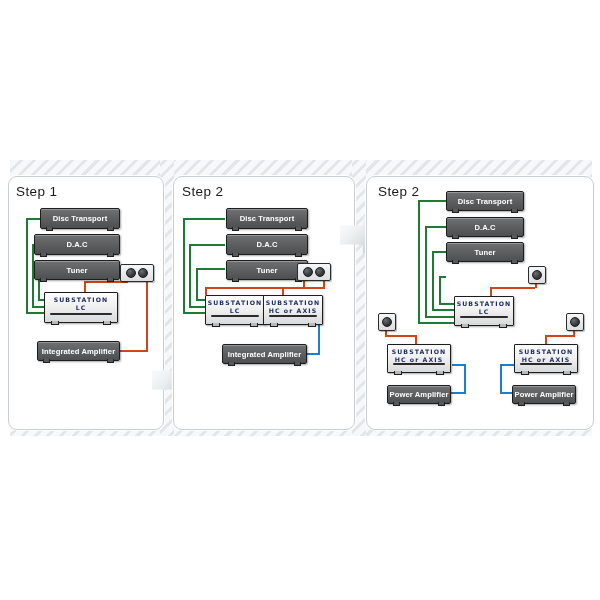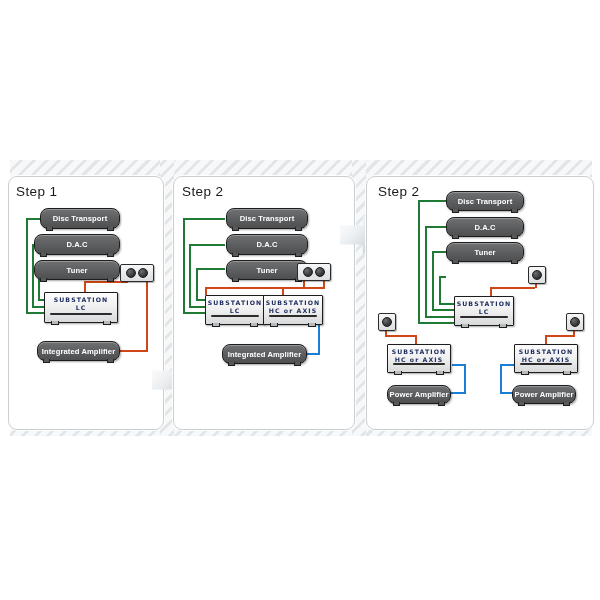--- a/index.html
+++ b/index.html
@@ -58,21 +58,21 @@
     filter:drop-shadow(0 1px 1px rgba(0,0,0,.18));
   }
   #arrow-1{left:152px;top:360px;}
   #arrow-2{left:340px;top:215px;}
 
   
   .device{
     position:absolute;
     background:linear-gradient(180deg,#6f7072 0%,#5c5d5f 55%,#4e4f51 100%);
     border:1px solid #1d1d1d;
-    border-radius:8px;
+    border-radius:2px;
     color:#ffffff;
     font-size:7.6px;
     font-weight:bold;
     letter-spacing:.1px;
     display:flex;align-items:center;justify-content:center;
     text-align:center;
     box-shadow:inset 0 1px 0 rgba(255,255,255,.28), 1px 1px 2px rgba(0,0,0,.35);
     white-space:nowrap;
     z-index:6;
   }

